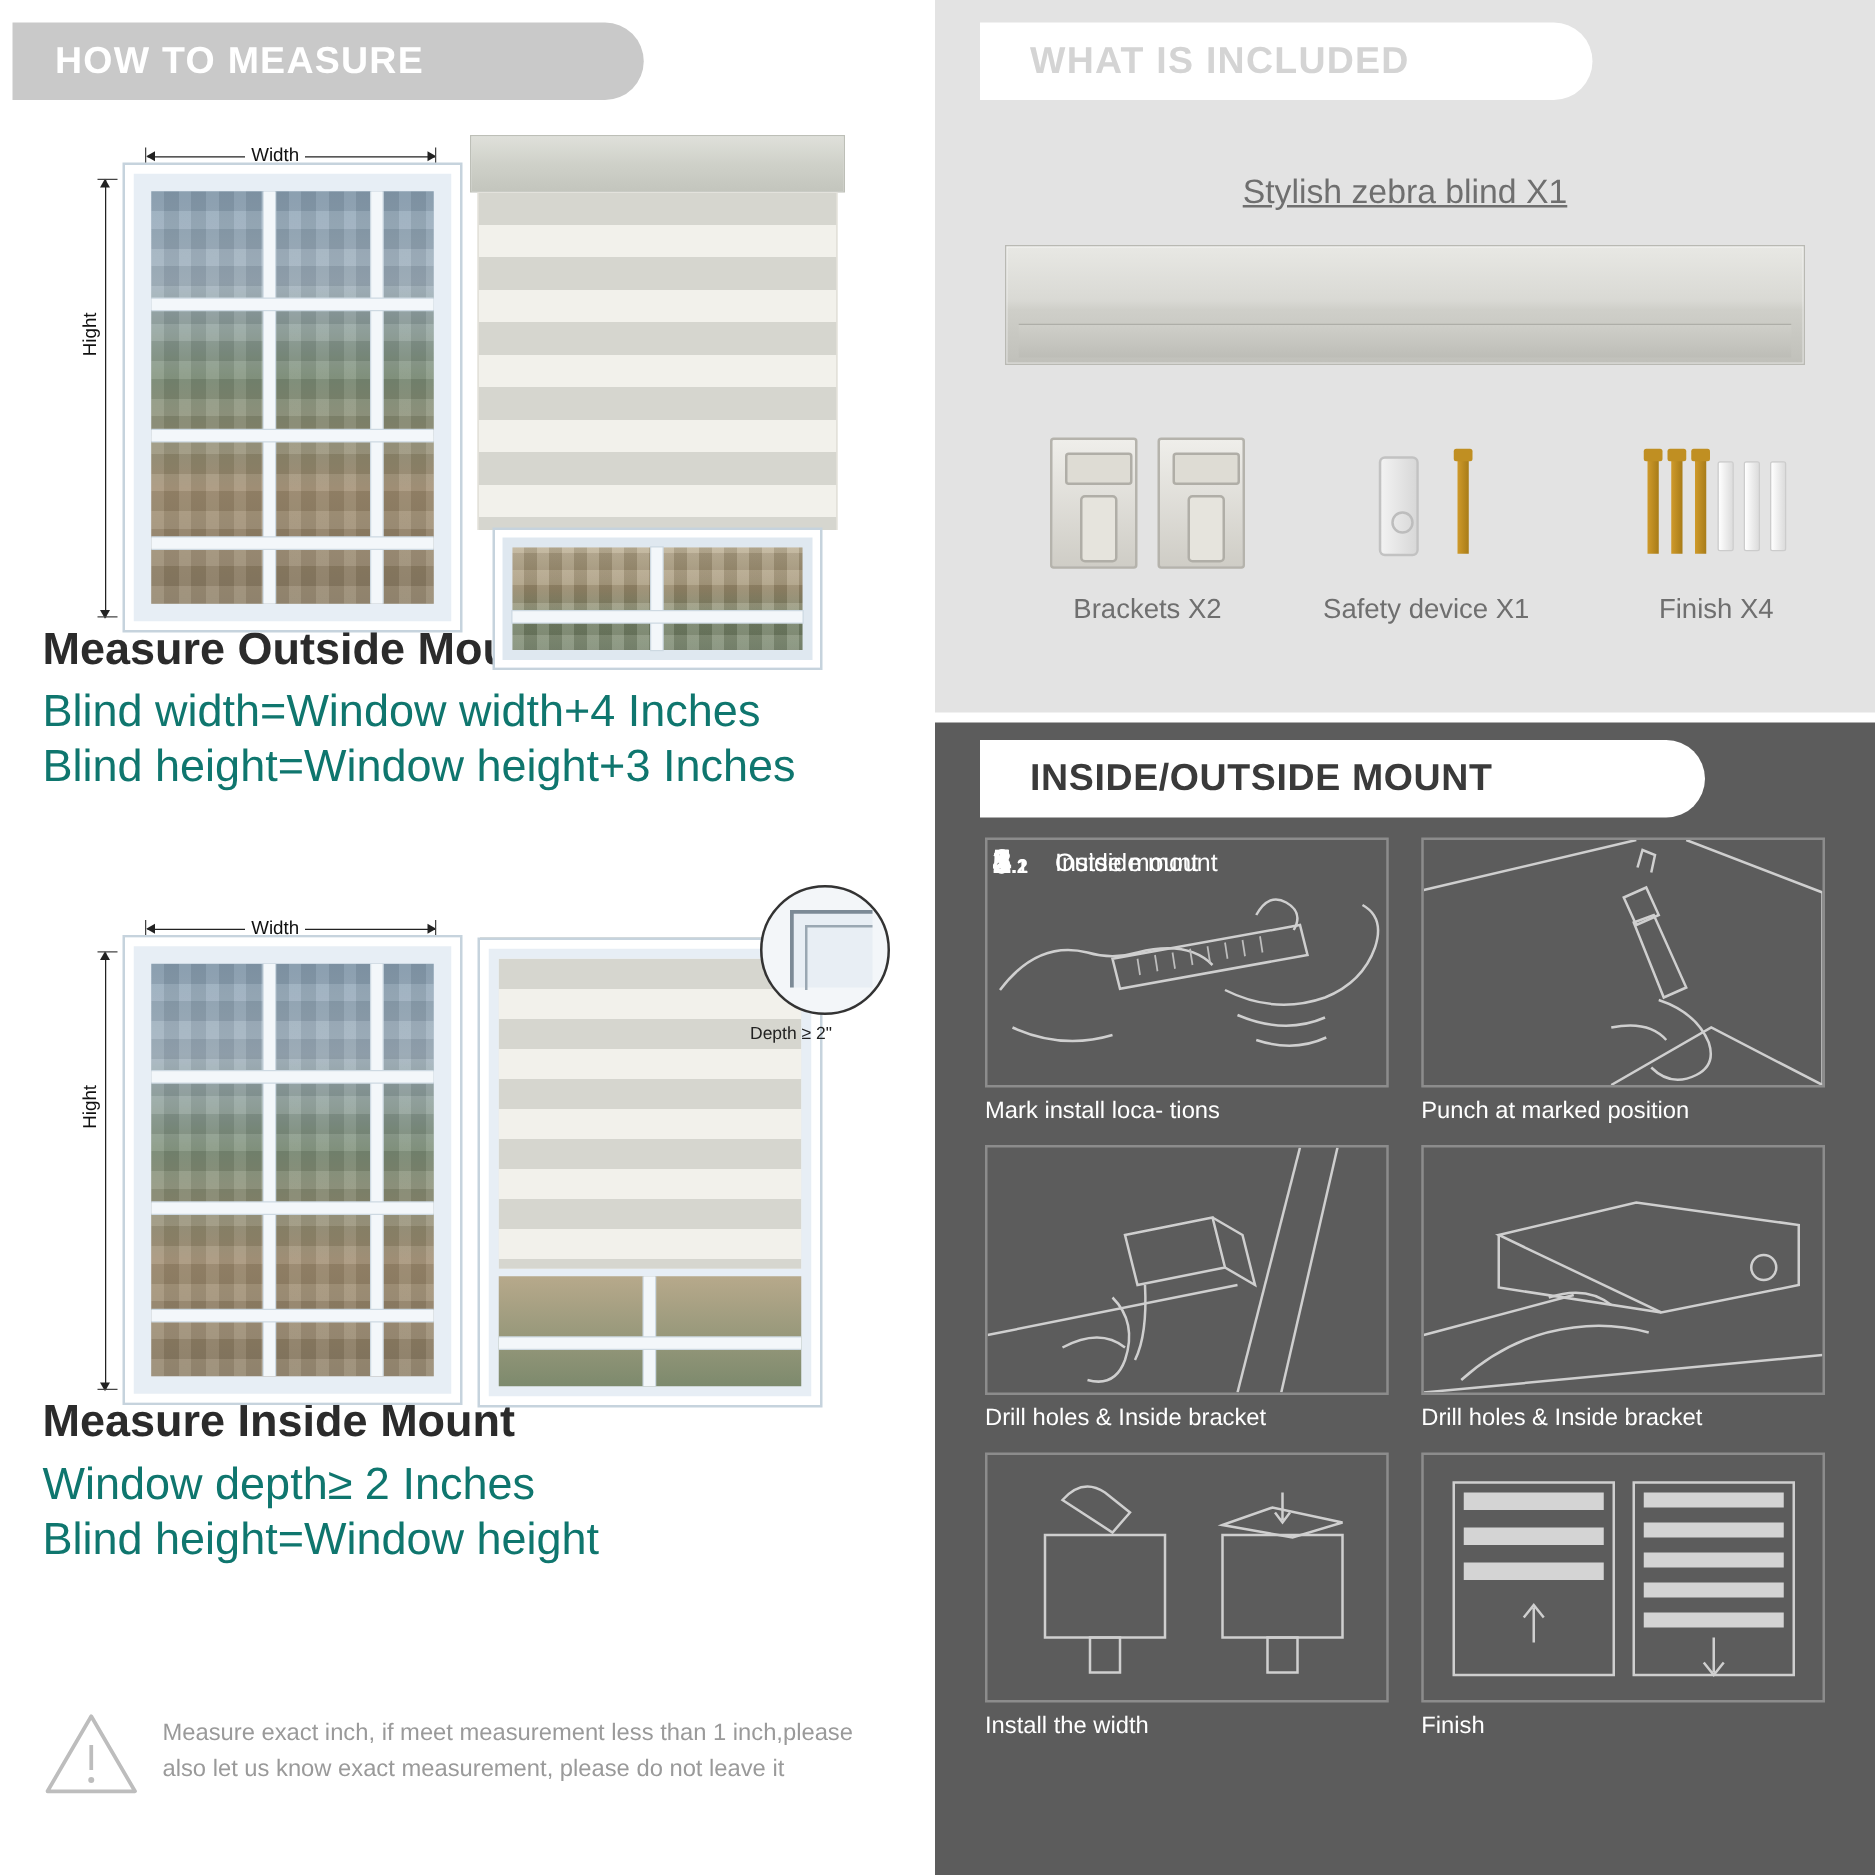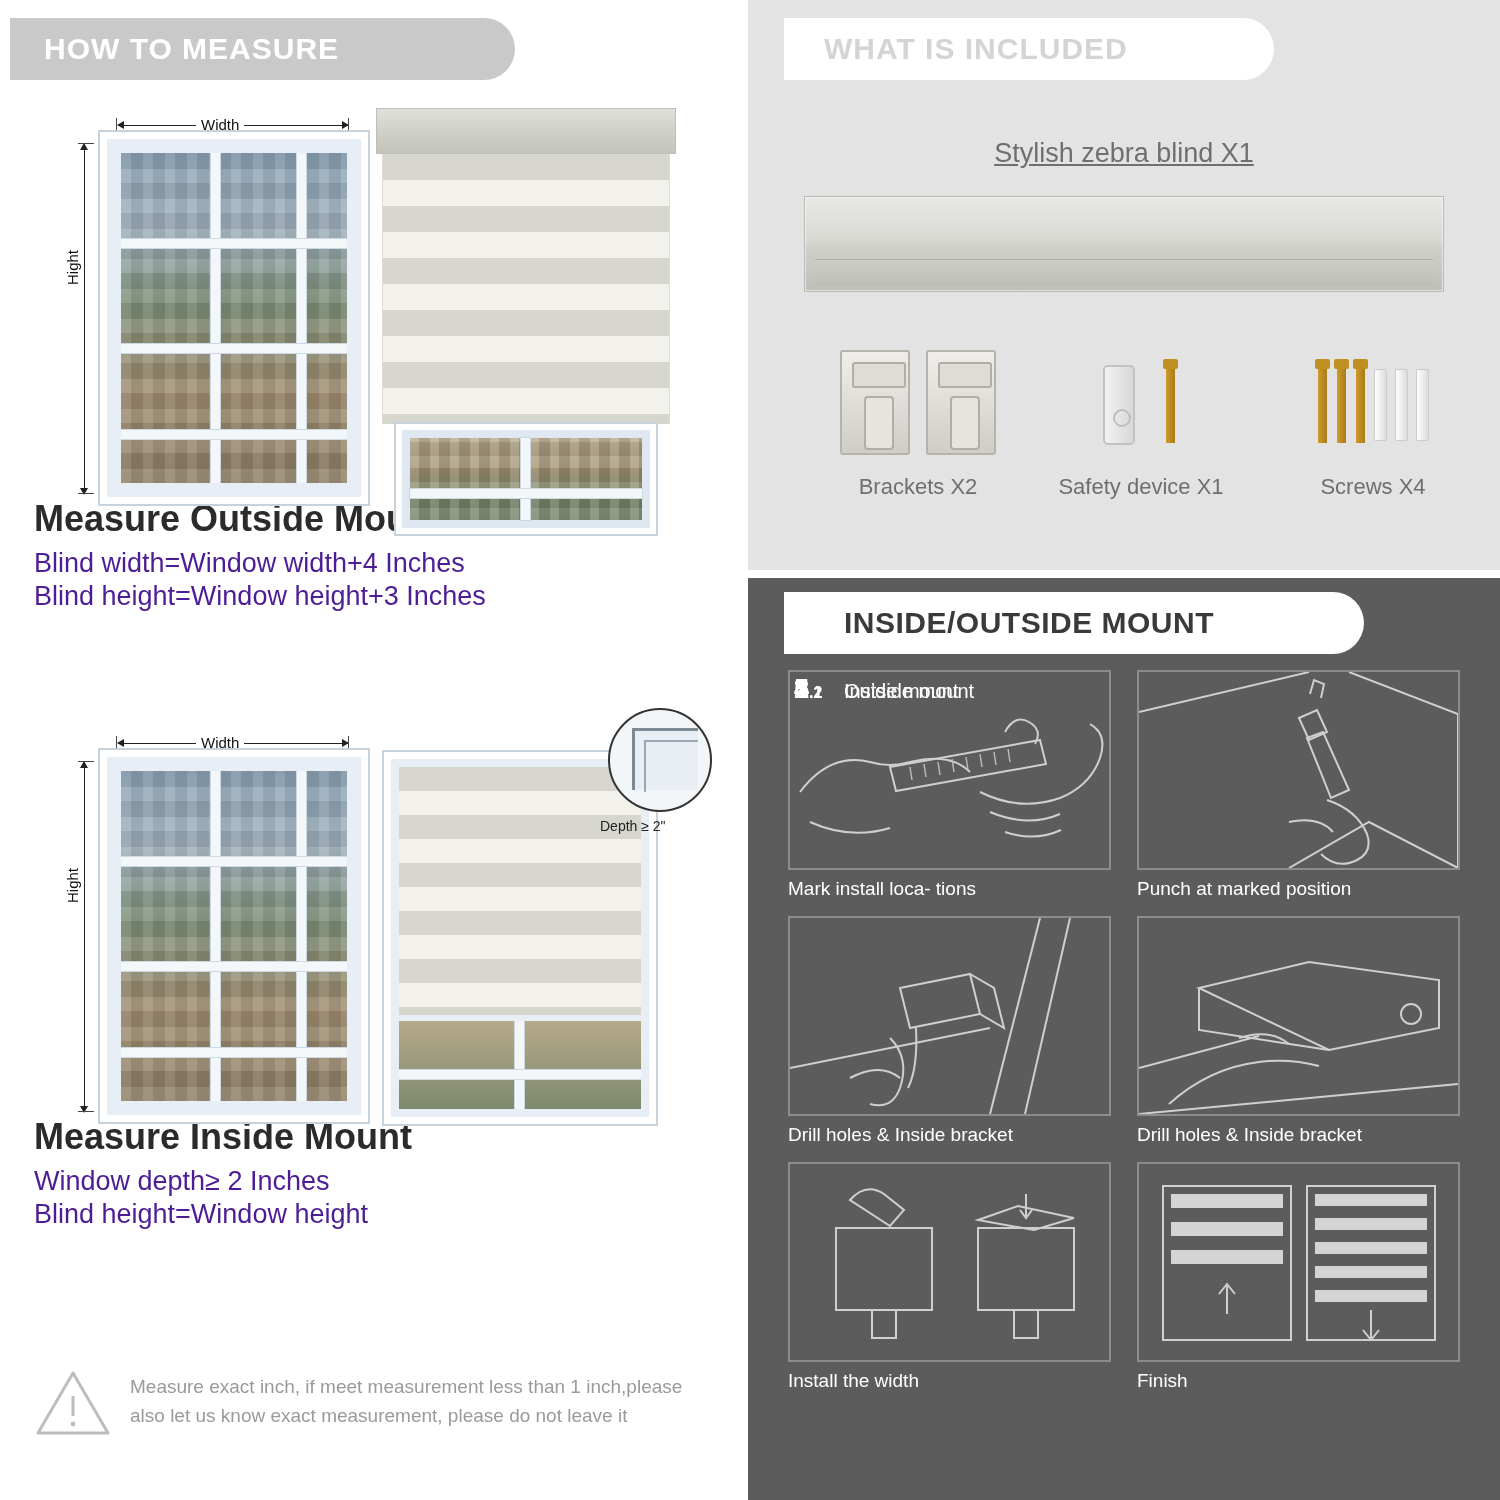--- a/index.html
+++ b/index.html
@@ -131,21 +131,21 @@
   .depth-circle .inner2 {
     position:absolute; left:34px; top:30px; width:54px; height:52px;
     border-top:2px solid #9aa7b2; border-left:2px solid #9aa7b2;
   }
   .depth-label { position:absolute; font-size:14px; color:#222; }
 
   .title {
     font-size:36px; color:#2b2b2b; font-weight:bold; margin:8px 0 8px 34px;
   }
   .line {
-    font-size:27px; color:#4c1d95; margin:2px 0 2px 34px;
+    font-size:36px; color:#0f766e; margin:2px 0 2px 34px;
   }
 
   
   .note { position:absolute; left:34px; top:1368px; width:660px; display:flex; gap:18px; }
   .warn-tri { width:78px; height:70px; flex:0 0 78px; position:relative; }
   .note-text { font-size:19px; line-height:29px; color:#9a9a9a; padding-top:4px; }
 
   
   .right-col { position:absolute; left:748px; top:0; width:752px; height:1500px; }
 
@@ -204,21 +204,21 @@
   }
 
   
   .mount {
     position:absolute; left:0; top:578px; width:752px; height:922px;
     background:#5c5c5c;
   }
   .banner-mount {
     position:absolute; left:36px; top:14px; width:580px; height:62px;
     background:#ffffff; border-radius:0 34px 34px 0;
-    display:flex; align-items:center; padding-left:60px;
+    display:flex; align-items:center; padding-left:40px;
     color:#3a3a3a; font-size:30px; font-weight:bold; letter-spacing:.5px;
   }
   .steps { position:absolute; left:40px; top:92px; width:672px; }
   .step-row { display:flex; gap:26px; margin-bottom:16px; }
   .step { width:323px; }
   .step-img {
     position:relative; height:200px; border:2px solid #8c8c8c; background:#5c5c5c;
     overflow:hidden;
   }
   .step-num {
@@ -377,21 +377,21 @@
 
         <div class="part" style="left:512px; top:0; width:226px;">
           <div style="height:110px; display:flex; align-items:center; justify-content:center;">
             <span class="screw"></span>
             <span class="screw"></span>
             <span class="screw"></span>
             <span class="anchor"></span>
             <span class="anchor"></span>
             <span class="anchor"></span>
           </div>
-          <div class="part-caption">Screws X4</div>
+          <div class="part-caption">Finish X4</div>
         </div>
       </div>
     </div>
 
     <div class="mount">
       <div class="banner-mount">
         <span>INSIDE/OUTSIDE MOUNT</span>
       </div>
 
       <div class="steps">

